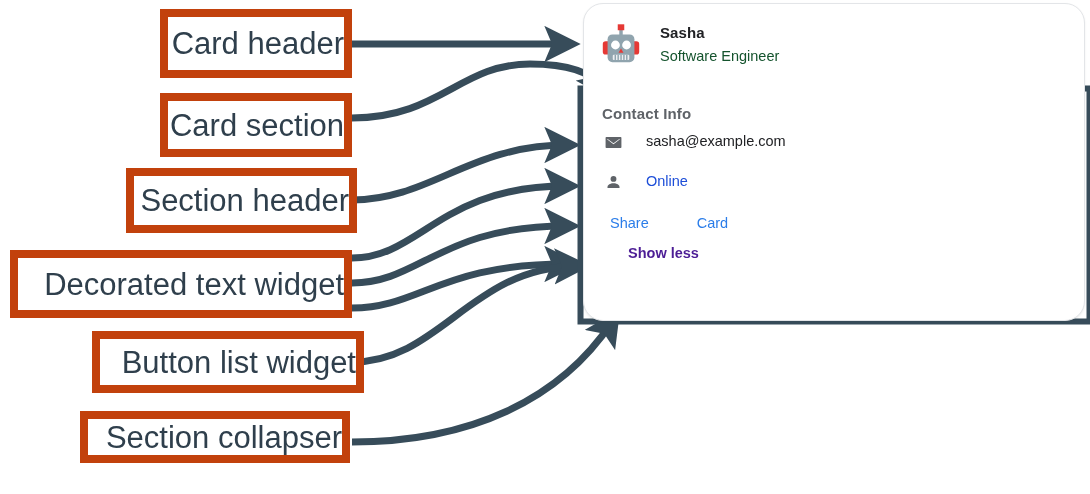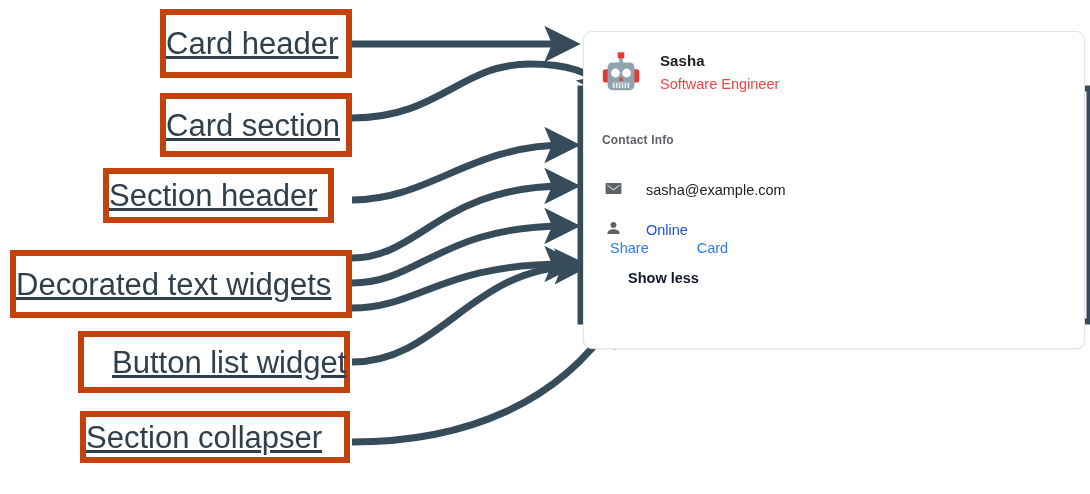--- a/index.html
+++ b/index.html
@@ -11,96 +11,94 @@
     position:relative;
   }
   #stage{position:absolute;left:0;top:0;width:1090px;height:494px;}
 
   
   #anno{position:absolute;left:0;top:0;width:1090px;height:494px;pointer-events:none;}
 
   .label-box{
     position:absolute;
     box-sizing:border-box;
-    border:6px solid #c2410c;
+    border:8px solid #c2410c;
     background:#ffffff;
-    display:flex;align-items:center;justify-content:flex-start;
+    display:flex;align-items:center;justify-content:flex-end;
     color:#2f3f4c;
     font-family:"Liberation Sans", sans-serif;
     font-size:31px;
     line-height:1;
     white-space:nowrap;
     z-index:5;
-    text-decoration:underline;
   }
 
   
   #card{
     position:absolute;
     left:583px;top:3px;width:502px;height:318px;
     box-sizing:border-box;
     background:#ffffff;
     border:1px solid #e3e5e8;
-    border-radius:9px;
+    border-radius:20px;
     box-shadow:0 1px 2px rgba(60,64,67,.10);
     z-index:2;
-    margin-top:28px;
   }
   #card-header{
     position:absolute;left:0;top:0;right:0;height:82px;
     display:flex;align-items:center;
     padding-left:14px;
     box-sizing:border-box;
   }
   .avatar{
     width:46px;height:46px;flex:0 0 46px;margin-right:16px;
     display:block;
   }
   .hdr-text{display:flex;flex-direction:column;justify-content:center;}
   .hdr-title{
     font-size:15px;font-weight:bold;color:#202124;line-height:1.35;
     letter-spacing:.1px;
   }
   .hdr-sub{
-    font-size:14.5px;color:#ef4444;line-height:1.45;margin-top:2px;
+    font-size:14.5px;color:#14532d;line-height:1.45;margin-top:2px;
   }
 
   #card-body{
     position:absolute;left:0;top:83px;right:0;bottom:0;
     padding:18px 0 0 18px;
     box-sizing:border-box;
   }
   .section-header{
-    font-size:12px;font-weight:bold;color:#5f6368;
+    font-size:15px;font-weight:bold;color:#5f6368;
     letter-spacing:.15px;
     margin:0 0 11px 0;
   }
   .dt-row{
-    display:flex;align-items:flex-end;
+    display:flex;align-items:flex-start;
     height:40px;
   }
   .dt-icon{
     width:22px;flex:0 0 22px;margin-right:22px;
     display:flex;align-items:center;justify-content:center;
     color:#5f6368;
   }
   .dt-text{font-size:14.5px;color:#202124;}
   .dt-text.green{color:#1d4ed8;}
 
   .btn-list{
     display:flex;align-items:center;
     margin-top:2px;margin-left:8px;
   }
   .btn-list .lnk{
     font-size:14.5px;color:#2b7de9;
     margin-right:48px;cursor:pointer;text-align:right;
   }
   .collapser{
     margin-top:14px;margin-left:26px;
-    font-size:14.5px;font-weight:bold;color:#0f172a;cursor:pointer;
+    font-size:14.5px;font-weight:bold;color:#4c1d95;cursor:pointer;
   }
 </style>
 </head>
 <body>
 
 <div id="stage">
 
   <div id="card">
 
     <div id="card-header">
@@ -187,29 +185,29 @@
   </svg>
 
   <div class="label-box" style="left:160px;top:9px;width:192px;height:69px;">
     <span>Card header</span>
   </div>
 
   <div class="label-box" style="left:160px;top:93px;width:192px;height:64px;">
     <span>Card section</span>
   </div>
 
-  <div class="label-box" style="left:103px;top:168px;width:231px;height:55px;">
+  <div class="label-box" style="left:126px;top:168px;width:231px;height:65px;">
     <span>Section header</span>
   </div>
 
   <div class="label-box" style="left:10px;top:250px;width:342px;height:68px;">
-    <span>Decorated text widgets</span>
-  </div>
-
-  <div class="label-box" style="left:78px;top:331px;width:272px;height:62px;padding-left:28px;">
+    <span>Decorated text widget</span>
+  </div>
+
+  <div class="label-box" style="left:92px;top:331px;width:272px;height:62px;padding-left:28px;">
     <span>Button list widget</span>
   </div>
 
   <div class="label-box" style="left:80px;top:411px;width:270px;height:52px;">
     <span>Section collapser</span>
   </div>
 
 </div>
 
 </body></html>

